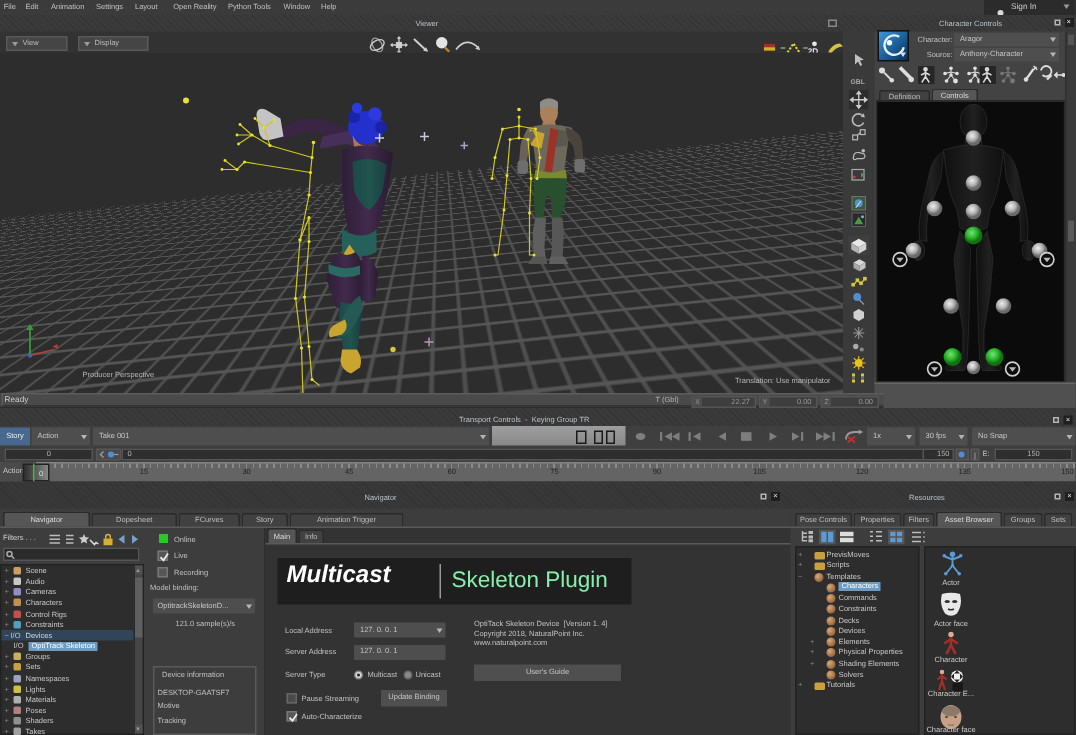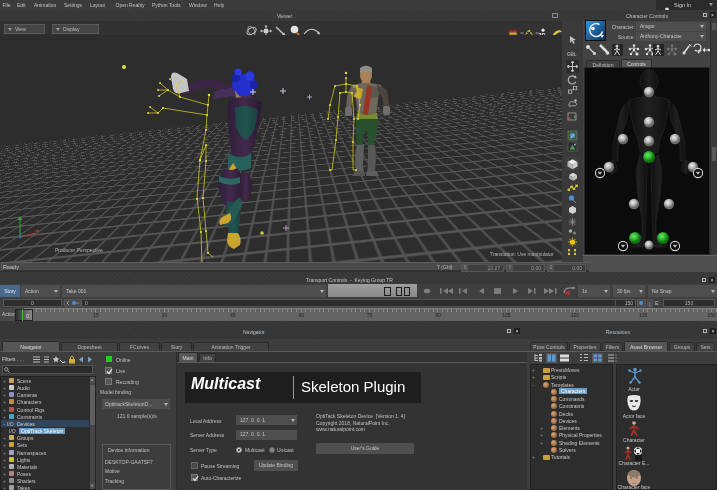--- a/index.html
+++ b/index.html
@@ -661,21 +661,21 @@
     <div class="ab txt" style="left:9px;top:126px;">Tracking</div>
   </div>
 
   <div class="ab" style="left:177px;top:13px;width:350px;height:138px;background:#333;">
     <div class="tab sel" style="left:1px;top:0;width:20px;height:10px;line-height:10px;">Main</div>
     <div class="tab" style="left:22px;top:1px;width:17px;height:9px;line-height:9px;">Info</div>
     <div class="ab" style="left:0;top:10px;width:350px;height:1px;background:#5a5a5a;"></div>
     <div class="ab" style="left:8px;top:20px;width:236px;height:31px;background:#1e1e1e;"></div>
     <div class="ab" style="left:14px;top:23px;font-style:italic;font-weight:bold;font-size:16px;color:#fff;">Multicast</div>
     <div class="ab" style="left:116px;top:24px;width:1px;height:23px;background:#999;"></div>
-    <div class="ab" style="left:124px;top:26px;font-size:15px;color:#ffffff;">Skeleton Plugin</div>
+    <div class="ab" style="left:124px;top:26px;font-size:15px;color:#86efac;">Skeleton Plugin</div>
     <div class="ab txt" style="left:13px;top:66px;">Local Address</div>
     <div class="ab dd" style="left:59px;top:63px;width:61px;height:10px;line-height:10px;">127. 0. 0. 1<span class="ar" style="top:3.5px;"></span></div>
     <div class="ab txt" style="left:13px;top:80px;">Server Address</div>
     <div class="ab fld" style="left:59px;top:78px;width:61px;height:10px;line-height:9px;padding-left:4px;background:#4e4e4e;color:#c6c6c6;border:none;">127. 0. 0. 1</div>
     <div class="ab txt" style="left:13px;top:95px;">Server Type</div>
     <div class="ab" style="left:59px;top:95px;width:6px;height:6px;border-radius:50%;background:#ddd;border:1px solid #888;"></div>
     <div class="ab" style="left:60.8px;top:96.8px;width:2.5px;height:2.5px;border-radius:50%;background:#222;"></div>
     <div class="ab txt" style="left:68px;top:95px;">Multicast</div>
     <div class="ab" style="left:92px;top:95px;width:6px;height:6px;border-radius:50%;background:#888;border:1px solid #666;"></div>
     <div class="ab txt" style="left:100px;top:95px;">Unicast</div>

